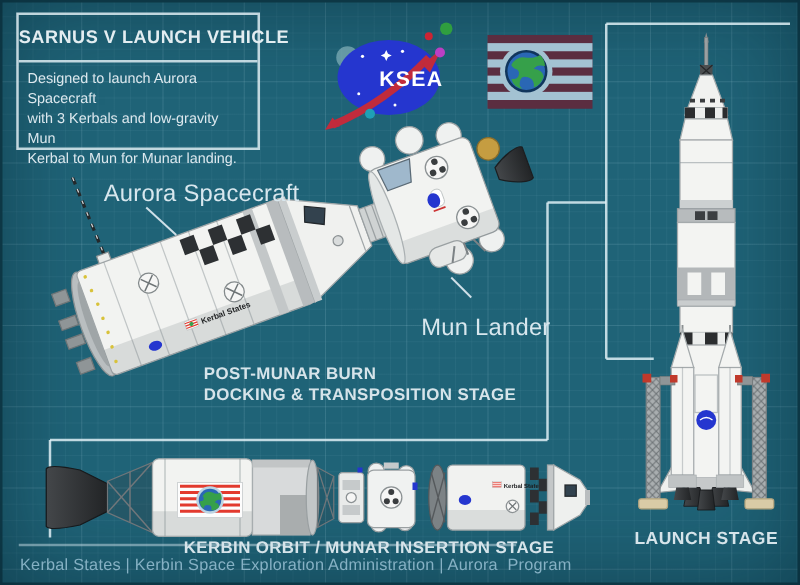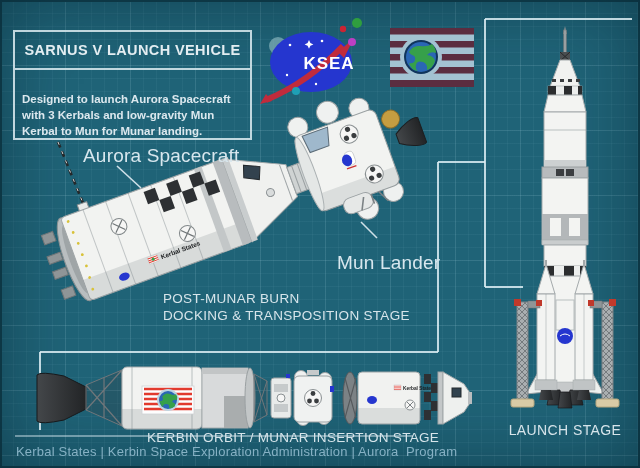--- a/index.html
+++ b/index.html
@@ -10,34 +10,34 @@
     background-image:
       linear-gradient(rgba(190,230,240,0.10) 1px, transparent 1px),
       linear-gradient(90deg, rgba(190,230,240,0.10) 1px, transparent 1px),
       linear-gradient(rgba(190,230,240,0.05) 1px, transparent 1px),
       linear-gradient(90deg, rgba(190,230,240,0.05) 1px, transparent 1px);
     background-size:65px 65px,65px 65px,13px 13px,13px 13px;
     box-shadow: inset 0 0 70px rgba(0,25,35,.45), inset 0 0 0 2px #11404f;
   }
   .abs{position:absolute;}
   .titlebox{
-    left:13px;top:30px;width:239px;height:110px;
+    left:13px;top:10px;width:195px;height:110px;
     border:2px solid rgba(216,232,238,0.88);
     box-sizing:border-box;color:#e3edf1;
   }
   .titlebox .ttl{
     height:36px;line-height:36px;text-align:center;
     font-weight:bold;font-size:14.5px;letter-spacing:.4px;
     border-bottom:2px solid rgba(216,232,238,0.88);
     white-space:nowrap;
   }
-  .titlebox .desc{padding:21px 7px 0 7px;font-weight:bold;font-size:11.5px;line-height:16px;color:#dce8ee;}
+  .titlebox .desc{padding:5px 7px 0 7px;font-weight:normal;font-size:11.5px;line-height:16px;color:#dce8ee;}
   .lbl{color:#d8e7ee;font-size:19px;letter-spacing:.2px;white-space:nowrap;}
-  .stage-lbl{color:#d6e4ea;font-weight:normal;font-size:13.5px;letter-spacing:.3px;white-space:nowrap;line-height:17px;}
-  .launch-lbl{color:#d6e4ea;font-weight:normal;font-size:14px;letter-spacing:.4px;text-align:center;white-space:nowrap;}
+  .stage-lbl{color:#d6e4ea;font-weight:bold;font-size:13.5px;letter-spacing:.3px;white-space:nowrap;line-height:17px;}
+  .launch-lbl{color:#d6e4ea;font-weight:bold;font-size:14px;letter-spacing:.4px;text-align:center;white-space:nowrap;}
   .footer{
     left:16px;top:444px;font-size:13px;color:#86b1c4;
     white-space:pre;letter-spacing:.2px;
   }
   svg{position:absolute;left:0;top:0;}
 </style>
 </head>
 <body>
 
 <div class="canvas">

